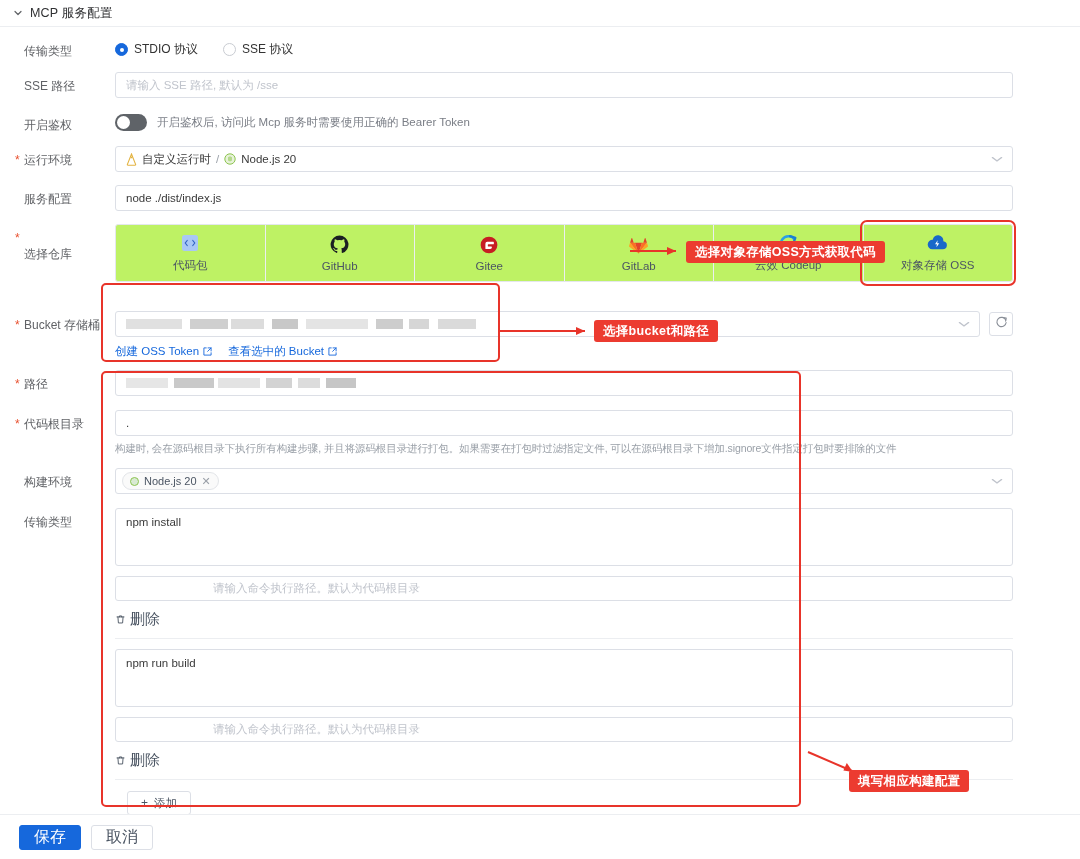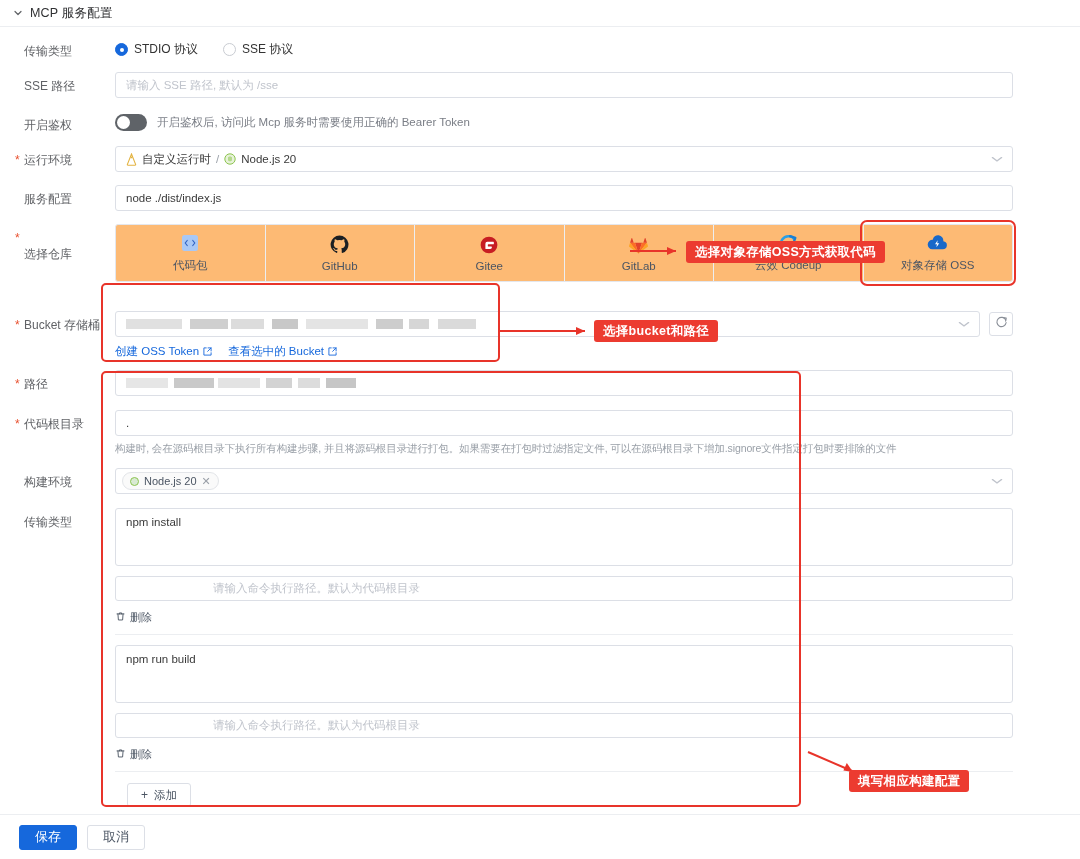--- a/index.html
+++ b/index.html
@@ -80,21 +80,21 @@
   }
   .switch .knob {
     position: absolute; width: 13px; height: 13px; border-radius: 50%;
     background: #fff; top: 2px; left: 2px;
   }
   .switch-hint { font-size: 11.5px; color: #7a7e86; }
 
   
   .repo-bar {
     display: flex; border: 1px solid #e4e7ed; border-radius: 3px;
-    background: #fdba74; width: 100%; overflow: visible;
+    background: #bef264; width: 100%; overflow: visible;
   }
   .repo-item {
     flex: 1; height: 56px;
     display: flex; flex-direction: column; align-items: center; justify-content: center;
     gap: 5px; border-right: 1px solid #eceef1;
     font-size: 11.5px; color: #4b5563; position: relative;
   }
   .repo-item:last-child { border-right: none; }
   .repo-icon { height: 20px; display: flex; align-items: center; justify-content: center; }
   .repo-item.selected::after {
@@ -145,41 +145,41 @@
     background: #f5f6f8; border-right: 1px solid #e4e7ed;
     display: flex; align-items: center; padding: 0 9px;
     font-size: 11.5px; color: #4b5563; white-space: nowrap; margin-top: 47px;
   }
   .cmdpath .ph {
     flex: 1; display: flex; align-items: center; padding: 0 9px;
     font-size: 11.5px; color: #c0c4cc;
   }
   .del-row {
     display: flex; align-items: center; gap: 4px;
-    margin-top: 9px; font-size: 11px; color: #4b5563; cursor: pointer;
+    margin-top: 9px; font-size: 15px; color: #4b5563; cursor: pointer;
   }
   .divider { border-top: 1px solid #eceef1; margin-top: 9px; }
 
   .add-btn {
     display: inline-flex; align-items: center; gap: 6px;
     height: 24px; padding: 0 13px;
     border: 1px solid #dcdfe6; border-radius: 3px; background: #fff;
     font-size: 11.5px; color: #4b5563; cursor: pointer;
   }
 
   
   .footer {
     position: absolute; left: 0; right: 0; bottom: 0; height: 45px;
     border-top: 1px solid #eceef1; background: #fff;
     display: flex; align-items: center; gap: 10px; padding-left: 19px;
   }
   .btn {
     height: 25px; min-width: 58px; border-radius: 3px;
     display: inline-flex; align-items: center; justify-content: center;
-    font-size: 13px; cursor: pointer; padding: 0 14px;
+    font-size: 16px; cursor: pointer; padding: 0 14px;
   }
   .btn-primary { background: #1668dc; color: #fff; border: 1px solid #1668dc; }
   .btn-default { background: #fff; color: #4b5563; border: 1px solid #dcdfe6; }
 
   
   .anno {
     position: absolute; background: #ec3b30; color: #fff;
     font-size: 12.5px; font-weight: bold; border-radius: 3px;
     padding: 4px 9px; white-space: nowrap; letter-spacing: .3px;
     line-height: 14px;

